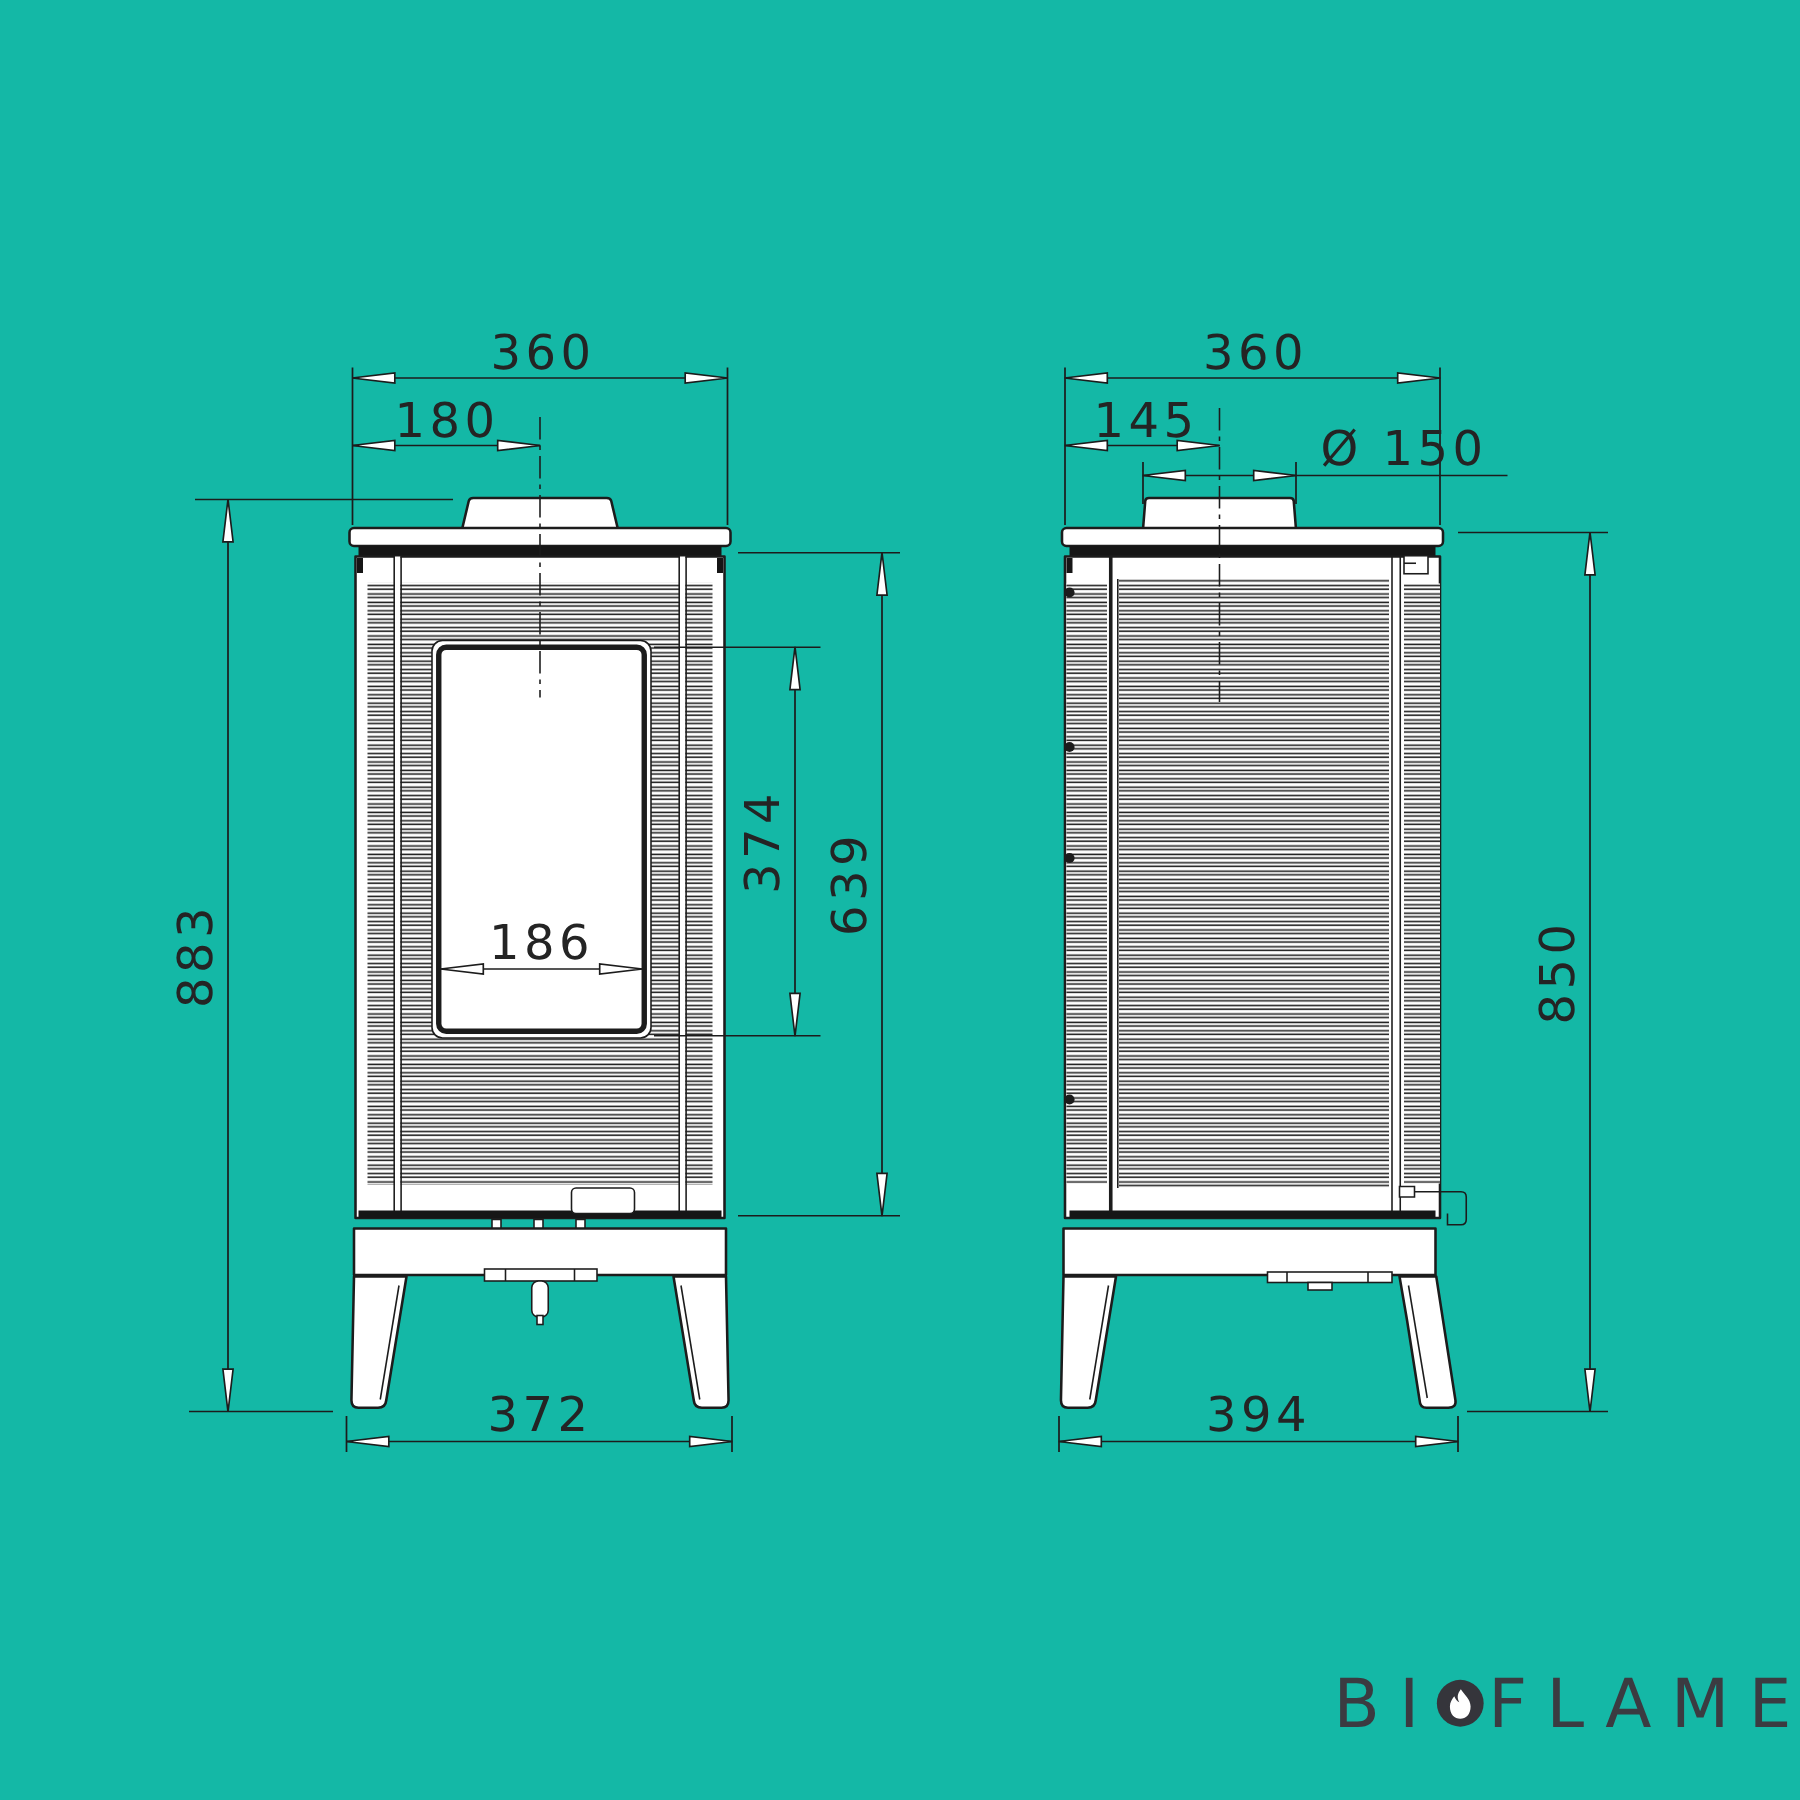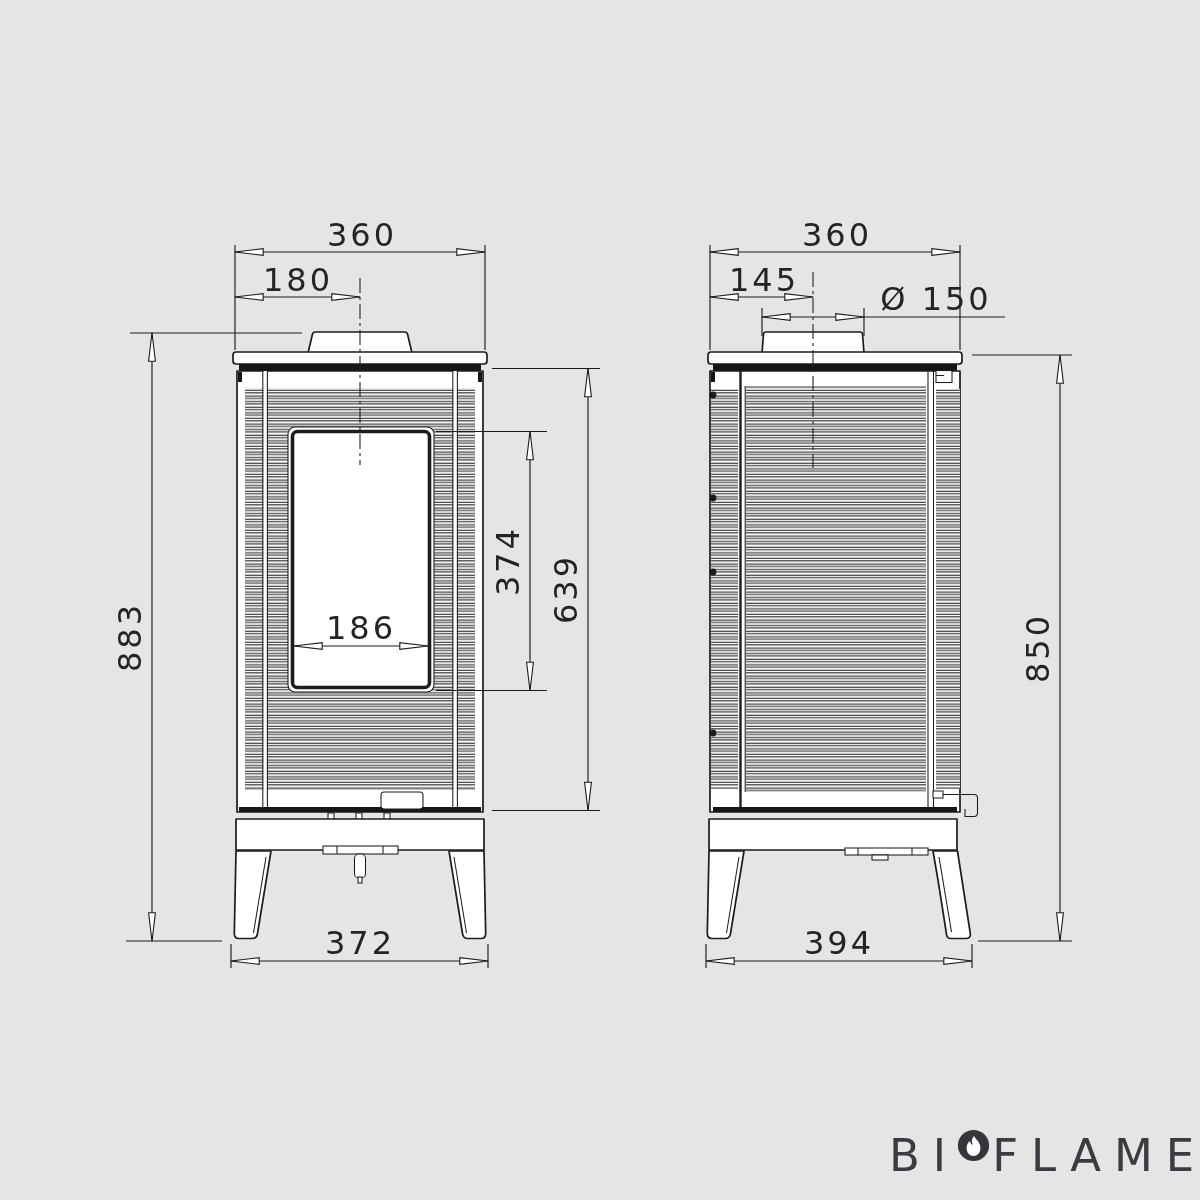--- a/index.html
+++ b/index.html
@@ -1,28 +1,28 @@
 <!DOCTYPE html>
 <html><head>
 <meta charset="utf-8">
 <style>
   html,body{margin:0;padding:0;background:#ffffff;}
-  .page{position:relative;width:1200px;height:1200px;background:#e5e5e5;overflow:hidden;
+  .page{position:relative;width:1200px;height:1200px;background:#14b8a6;overflow:hidden;
         font-family:"DejaVu Sans",sans-serif;}
   svg text{font-family:"DejaVu Sans",sans-serif;}
   .dtxt{font-size:32px;fill:#242424;letter-spacing:3px;}
   .ln{stroke:#1c1c1c;fill:none;stroke-width:1.7;stroke-linejoin:round;}
   .lnthin{stroke:#1c1c1c;fill:none;stroke-width:1.05;}
   .dim{stroke:#1c1c1c;fill:none;stroke-width:1.15;}
   .cline{stroke:#1c1c1c;fill:none;stroke-width:1.05;stroke-dasharray:15 4 3 4;}
   .wfill{fill:#ffffff;}
   .solid{fill:#161616;stroke:none;}
   .logo{position:absolute;left:889px;top:1113px;display:flex;align-items:center;
         color:#3b3b41;font-size:45px;font-weight:400;letter-spacing:13px;line-height:1;}
-  .logo .word{display:inline-block;margin-top:20px;}
+  .logo .word{display:inline-block;}
   .logo .flame-wrap{display:inline-block;margin:0 2px 0 -2px;transform:translateY(1px);}
 </style>
 </head>
 <body>
 
 <div class="page">
 
 <svg width="1200" height="1200" viewBox="0 0 1200 1200">
   <defs>
     <marker id="arr" viewBox="0 0 30 10" refX="29.2" refY="5" markerWidth="30" markerHeight="10" markerUnits="userSpaceOnUse" orient="auto-start-reverse">

